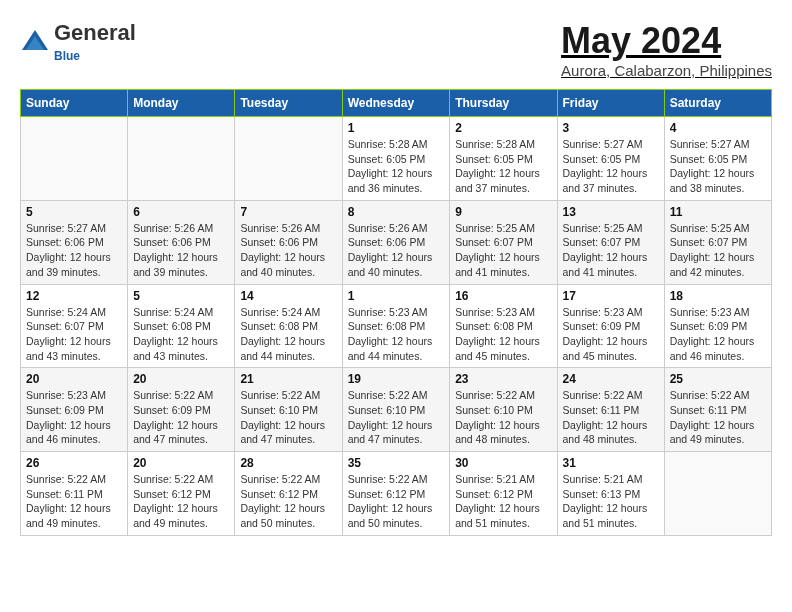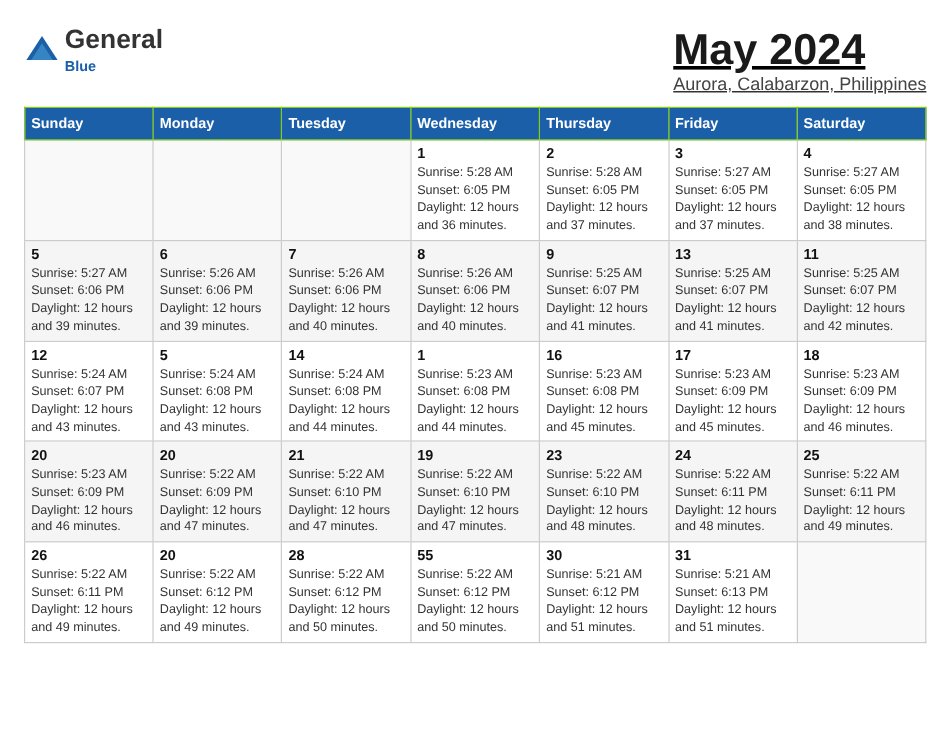--- a/index.html
+++ b/index.html
@@ -312,21 +312,21 @@
 and 49 minutes.</div>
         </td>
         <td>
           <span class="day-number">28</span>
           <div class="day-info" style="white-space: pre-line;">Sunrise: 5:22 AM
 Sunset: 6:12 PM
 Daylight: 12 hours
 and 50 minutes.</div>
         </td>
         <td>
-          <span class="day-number">55</span>
+          <span class="day-number">35</span>
           <div class="day-info" style="white-space: pre-line;">Sunrise: 5:22 AM
 Sunset: 6:12 PM
 Daylight: 12 hours
 and 50 minutes.</div>
         </td>
         <td>
           <span class="day-number">30</span>
           <div class="day-info" style="white-space: pre-line;">Sunrise: 5:21 AM
 Sunset: 6:12 PM
 Daylight: 12 hours

